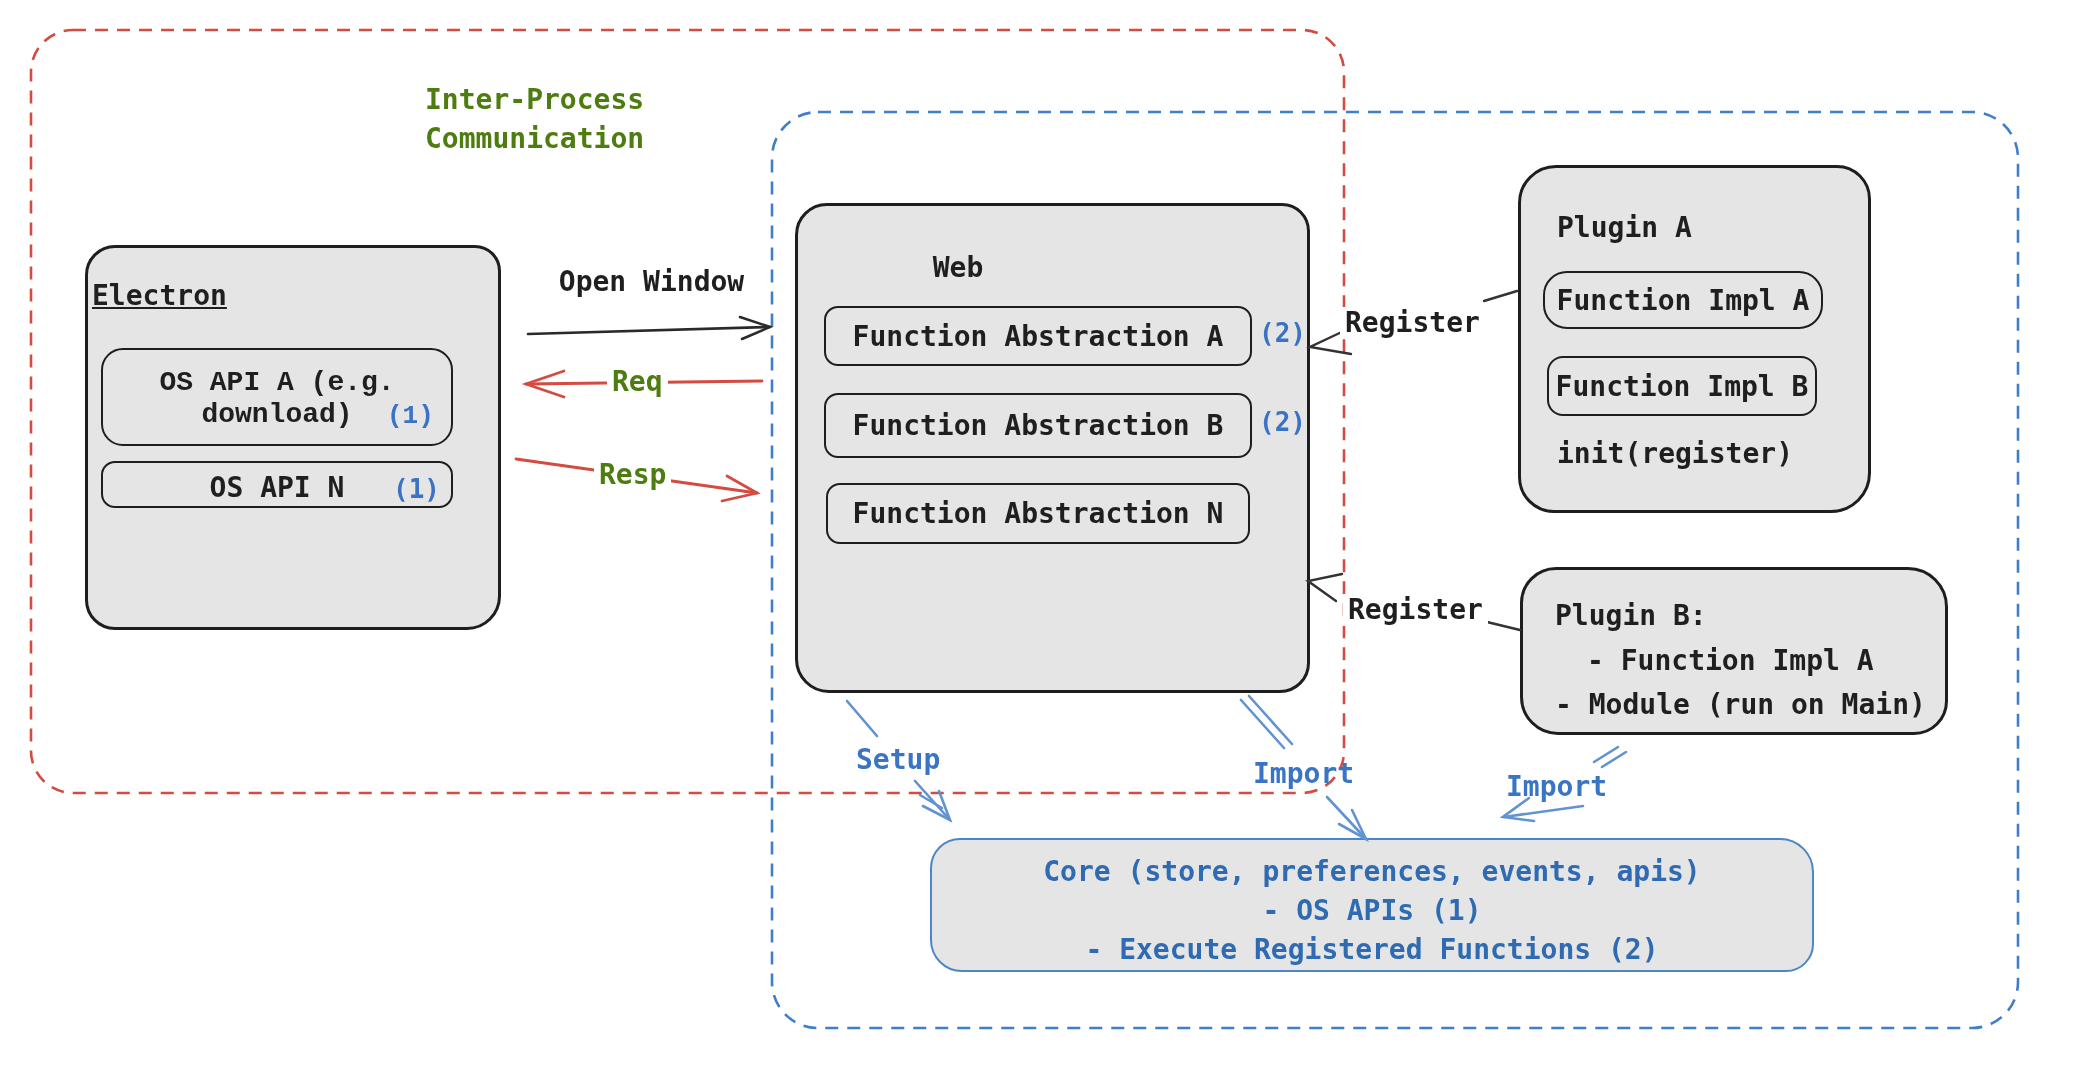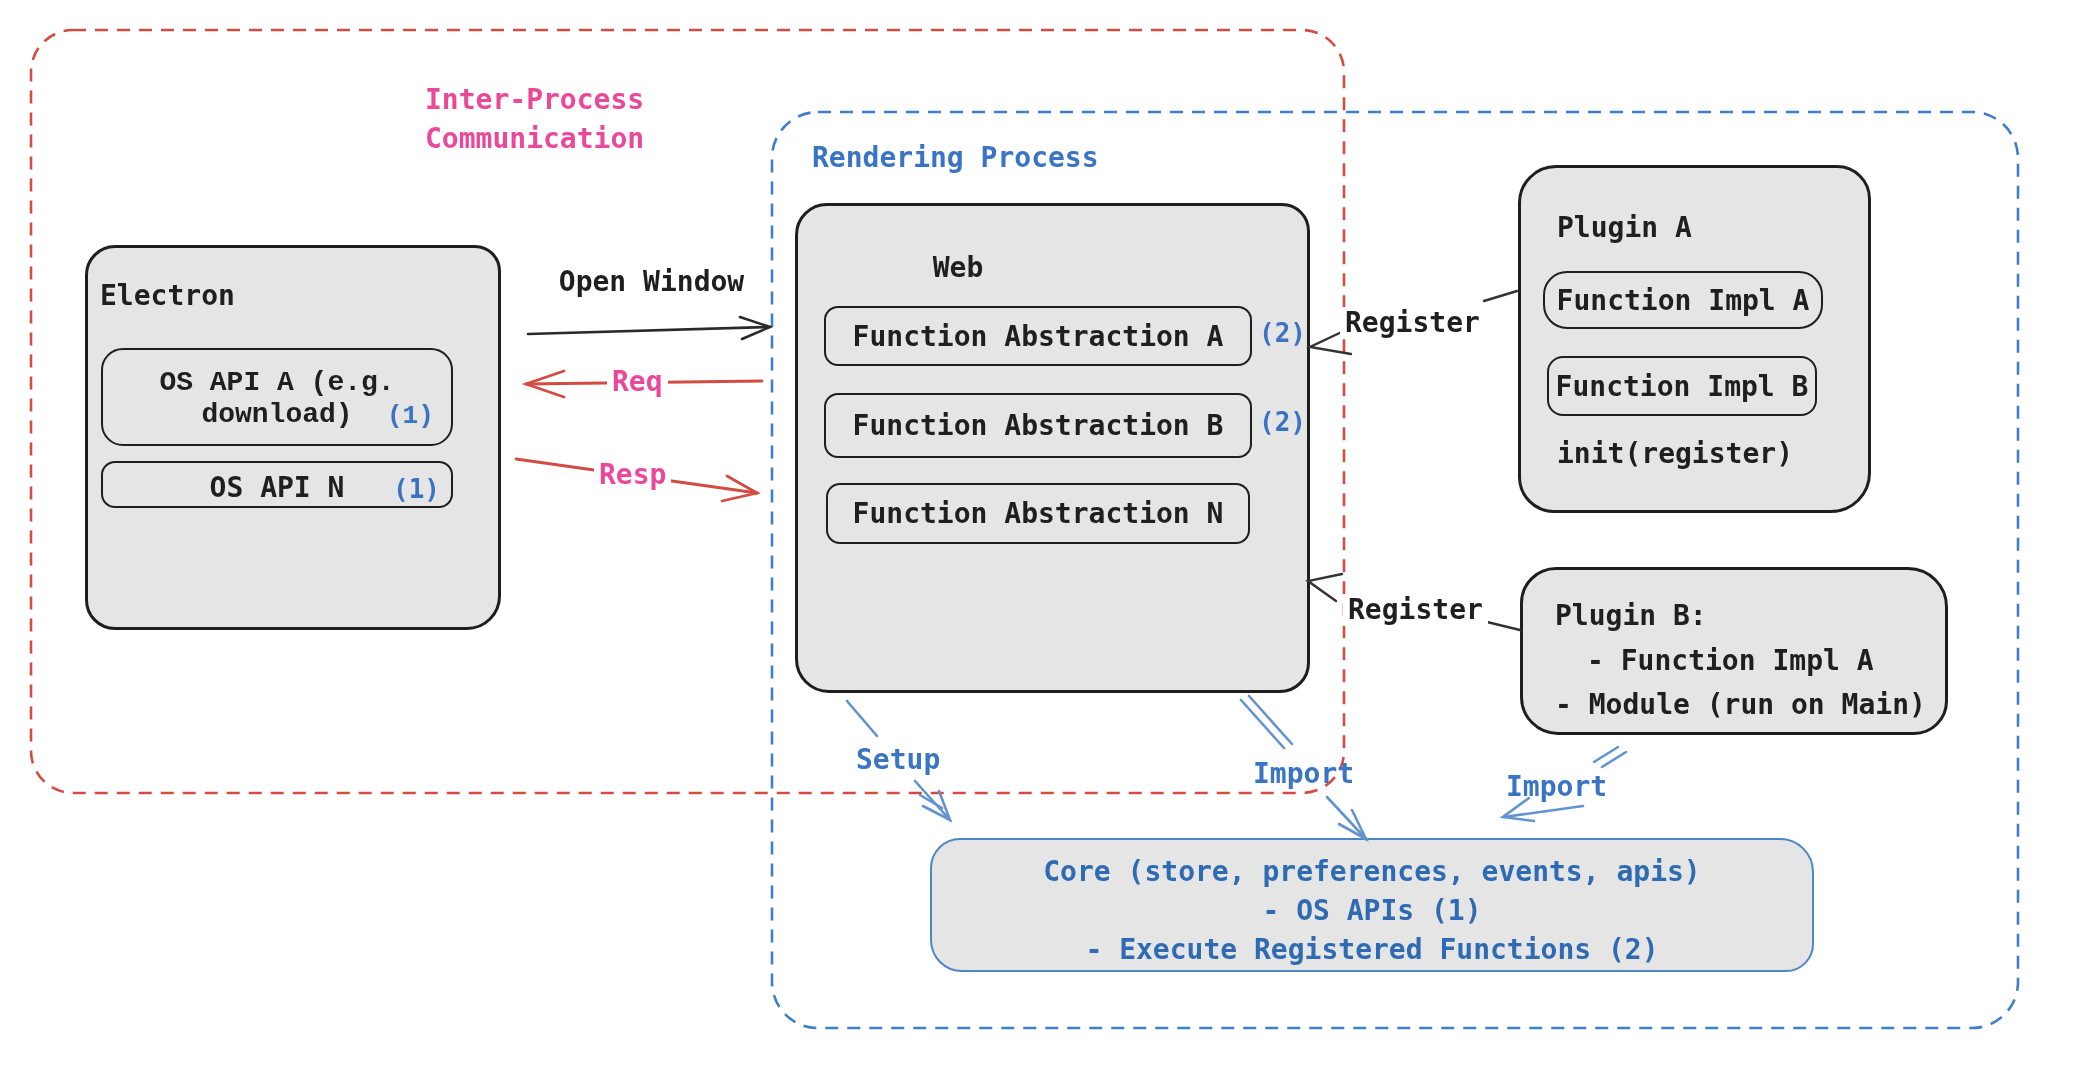--- a/index.html
+++ b/index.html
@@ -6,35 +6,35 @@
   .stage{
     position:relative;width:2074px;height:1066px;background:#ffffff;overflow:hidden;
     font-family:"DejaVu Sans Mono","Liberation Mono",monospace;
     color:#1f1f1f;
   }
   .stage *{box-sizing:border-box;}
   .box{position:absolute;background:#e5e5e5;border:3px solid #1e1e1e;z-index:1;}
   .lbl{position:absolute;font-size:28px;font-weight:bold;white-space:nowrap;z-index:3;line-height:1.15;}
   .center{text-align:center;}
   .pre{white-space:pre-line;}
-  .red-t{color:#ec4899;}
+  .red-t{color:#4d7c0f;}
   .blue-t{color:#3a74c4;}
   .core-t{color:#2e6bb2;}
   .whitebg{background:#ffffff;padding:0 5px;}
   .badge{position:absolute;font-size:26px;font-weight:bold;color:#3a72c4;z-index:3;white-space:nowrap;}
   .vcenter{display:flex;align-items:center;justify-content:center;font-size:28px;font-weight:bold;}
   svg.overlay{position:absolute;left:0;top:0;z-index:2;pointer-events:none;}
 </style>
 </head>
 <body>
 
 <div class="stage">
 
   <div class="box" style="left:85px;top:245px;width:416px;height:385px;border-radius:30px 26px 34px 30px;">
-    <div class="lbl" style="left:12px;top:32px;">Electron</div>
+    <div class="lbl" style="left:4px;top:32px;text-decoration:underline;">Electron</div>
     <div class="box" style="left:13px;top:100px;width:352px;height:98px;border-radius:22px;border-width:2.5px;font-family:Liberation Mono, monospace;">
       <div class="lbl center" style="left:0;top:17px;width:100%;">OS API A (e.g.</div>
       <div class="lbl center" style="left:0;top:49px;width:100%;">download)</div>
       <div class="badge" style="left:284px;top:51px;">(1)</div>
     </div>
     <div class="box" style="left:13px;top:213px;width:352px;height:47px;border-radius:14px;border-width:2.5px;">
       <div class="lbl center" style="left:0;top:9px;width:100%;">OS API N</div>
       <div class="badge" style="left:290px;top:11px;">(1)</div>
     </div>
   </div>
@@ -125,21 +125,20 @@
       <path d="M1618,747 L1594,762"></path>
       <path d="M1626,752 L1602,767"></path>
       <path d="M1583,806 L1504,817"></path>
       <polyline points="1529,798 1503,817 1534,821"></polyline>
     </g>
   </svg>
 
   <div class="lbl pre red-t" style="left:425px;top:80px;line-height:39px;">Inter-Process
 Communication</div>
 
-  <div class="lbl blue-t" style="left:812px;top:142px;">Rendering Process</div>
 
   <div class="lbl center" style="left:544px;top:266px;width:215px;">Open Window</div>
 
   <div class="lbl red-t whitebg" style="left:607px;top:366px;">Req</div>
 
   <div class="lbl red-t whitebg" style="left:594px;top:459px;">Resp</div>
 
   <div class="lbl whitebg" style="left:1340px;top:307px;">Register</div>
 
   <div class="lbl whitebg" style="left:1343px;top:594px;">Register</div>

